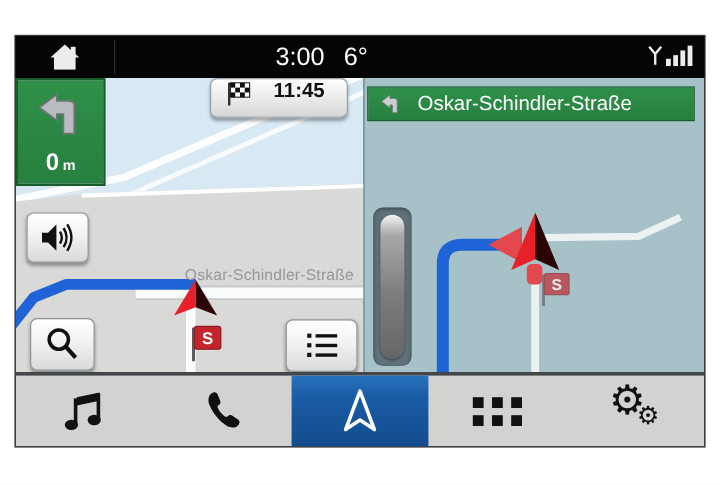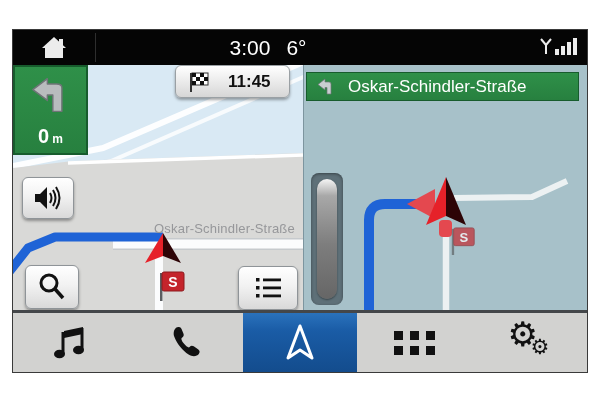--- a/index.html
+++ b/index.html
@@ -42,21 +42,21 @@
             padding:8px 0 5px 0;}
   .turn-dist{color:#fff;display:flex;align-items:baseline;gap:3px;}
   .turn-dist .val{font-size:20px;font-weight:bold;}
   .turn-dist .unit{font-size:12px;font-weight:bold;}
 
   
   .eta-box{position:absolute;left:162px;top:0px;width:115px;height:33px;box-sizing:border-box;
            border:1px solid #9aa0a4;border-radius:6px;
            background:linear-gradient(180deg,#ffffff,#e9e9e9 55%,#d6d6d6);
            box-shadow:0 2px 3px rgba(0,0,0,.35);
-           display:flex;align-items:center;padding-left:11px;gap:17px;}
+           display:flex;padding-left:11px;gap:17px;}
   .eta-time{font-size:17px;font-weight:bold;color:#111;}
 
   
   .banner{position:absolute;left:2px;top:7px;width:273px;height:29px;box-sizing:border-box;
           background:linear-gradient(180deg,#2f9049,#27803f);border:1px solid #175c2d;
           display:flex;align-items:center;gap:14px;padding-left:9px;}
   .banner-text{color:#fff;font-size:17px;white-space:nowrap;}
 
   
   .slider-track{position:absolute;left:7px;top:108px;width:32px;height:132px;border-radius:8px;

